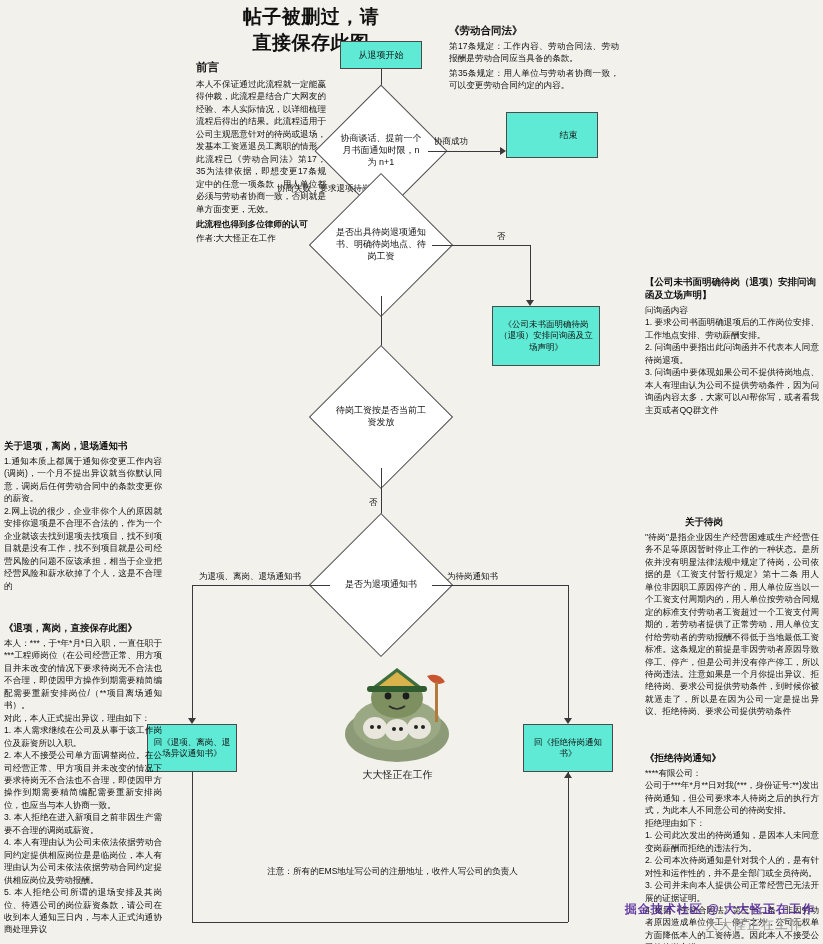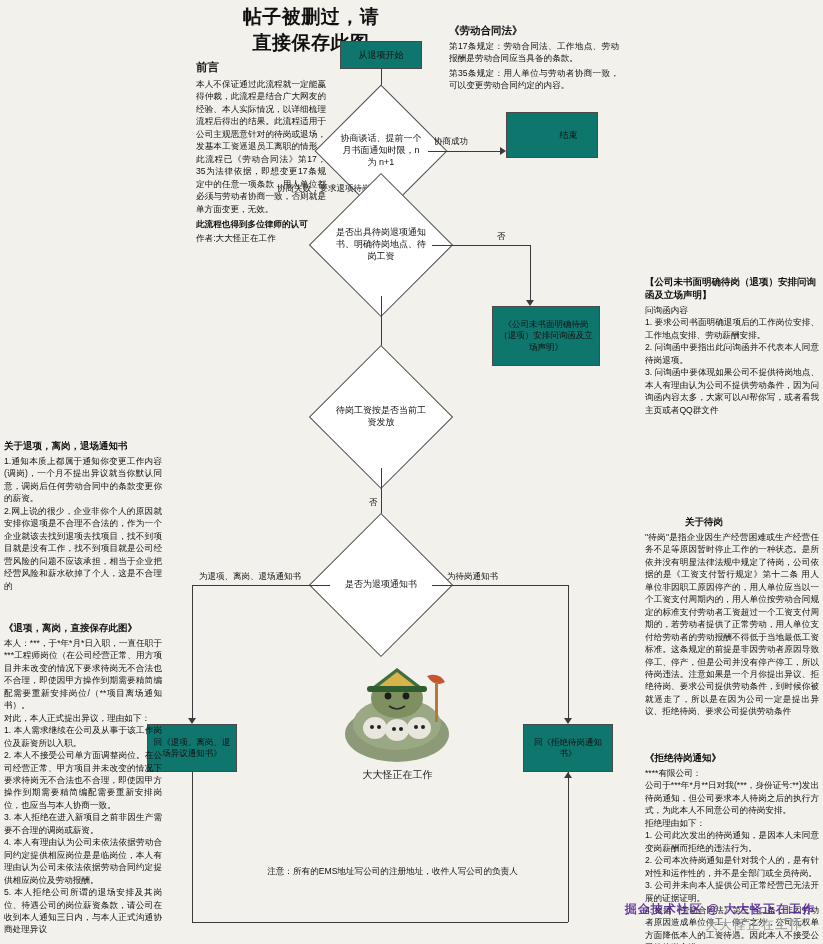--- a/index.html
+++ b/index.html
@@ -15,21 +15,21 @@
   .abs{position:absolute;}
   .title{
     left:196px;top:4px;width:230px;
     font-size:19px;font-weight:bold;line-height:1.35;
     text-align:center;letter-spacing:0.5px;
   }
   .h-note{font-weight:bold;font-size:11.5px;}
   .txt{font-size:8.6px;line-height:1.45;text-align:justify;}
   
   .node{
-    position:absolute;background:#0f766e;border:1px solid #4a4a4a;
+    position:absolute;background:#5eead4;border:1px solid #4a4a4a;
     display:flex;align-items:center;justify-content:center;
     text-align:center;font-size:9px;line-height:1.35;
     box-sizing:border-box;padding:3px;
   }
   .diamond-wrap{position:absolute;}
   .diamond{
     width:100%;height:100%;
     background:#fff;border:1px solid #4a4a4a;
     transform:rotate(45deg);
     position:absolute;left:0;top:0;box-sizing:border-box;
@@ -73,21 +73,21 @@
 
   <div class="abs" style="left:196px;top:60px;width:130px;">
     <div class="h-note">前言</div>
     <div class="txt" style="margin-top:3px;">本人不保证通过此流程就一定能赢得仲裁，此流程是结合广大网友的经验、本人实际情况，以详细梳理流程后得出的结果。此流程适用于公司主观恶意针对的待岗或退场，发基本工资逼退员工离职的情形，此流程已《劳动合同法》第17，35为法律依据，即想变更17条规定中的任意一项条款，用人单位都必须与劳动者协商一致，否则就是单方面变更，无效。</div>
     <div class="txt" style="font-weight:bold;margin-top:3px;">此流程也得到多位律师的认可</div>
     <div class="txt" style="margin-top:2px;">作者:大大怪正在工作</div>
   </div>
 
   <div class="abs" style="left:449px;top:24px;width:170px;">
     <div class="h-note" style="font-size:10.5px;">《劳动合同法》</div>
-    <div class="txt" style="margin-top:2px;">第17条规定：劳动合同法、工作地点、劳动报酬是劳动合同应当具备的条款。</div>
+    <div class="txt" style="margin-top:2px;">第17条规定：工作内容、劳动合同法、劳动报酬是劳动合同应当具备的条款。</div>
     <div class="txt" style="margin-top:2px;">第35条规定：用人单位与劳动者协商一致，可以变更劳动合同约定的内容。</div>
   </div>
 
   <div class="node" style="left:340px;top:41px;width:82px;height:28px;">
     <span>从退项开始</span>
   </div>
 
   <div class="edge edge-v" style="left:381px;top:69px;height:31px;"></div>
   <div class="arrow arrow-down" style="left:377px;top:98px;"></div>
 

